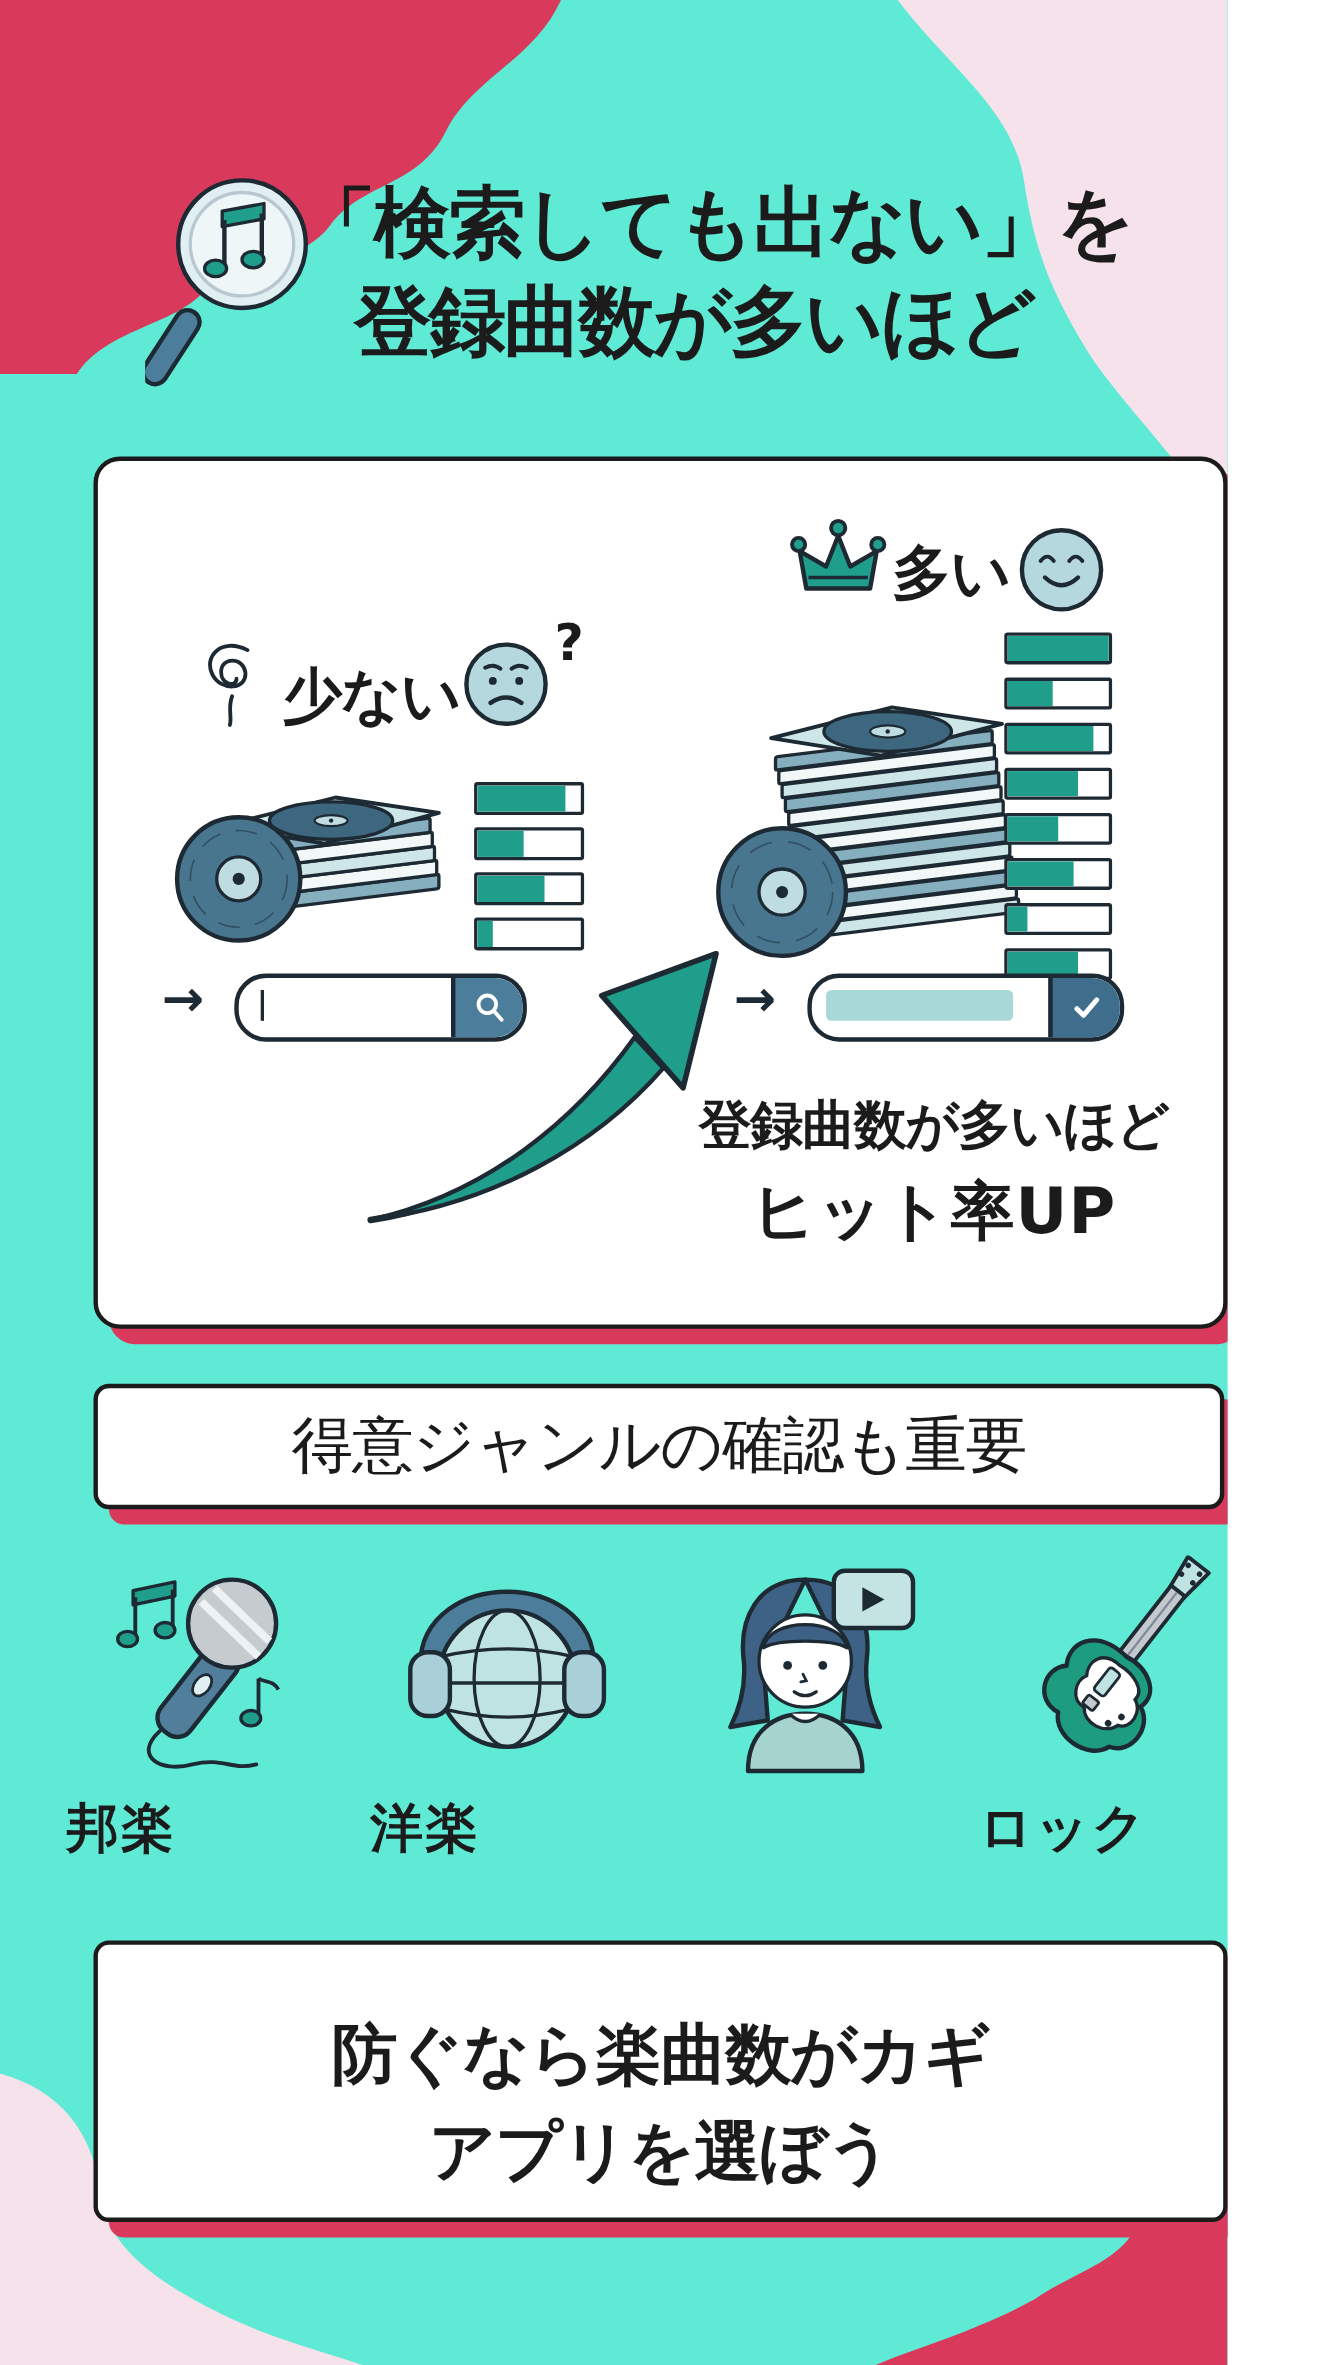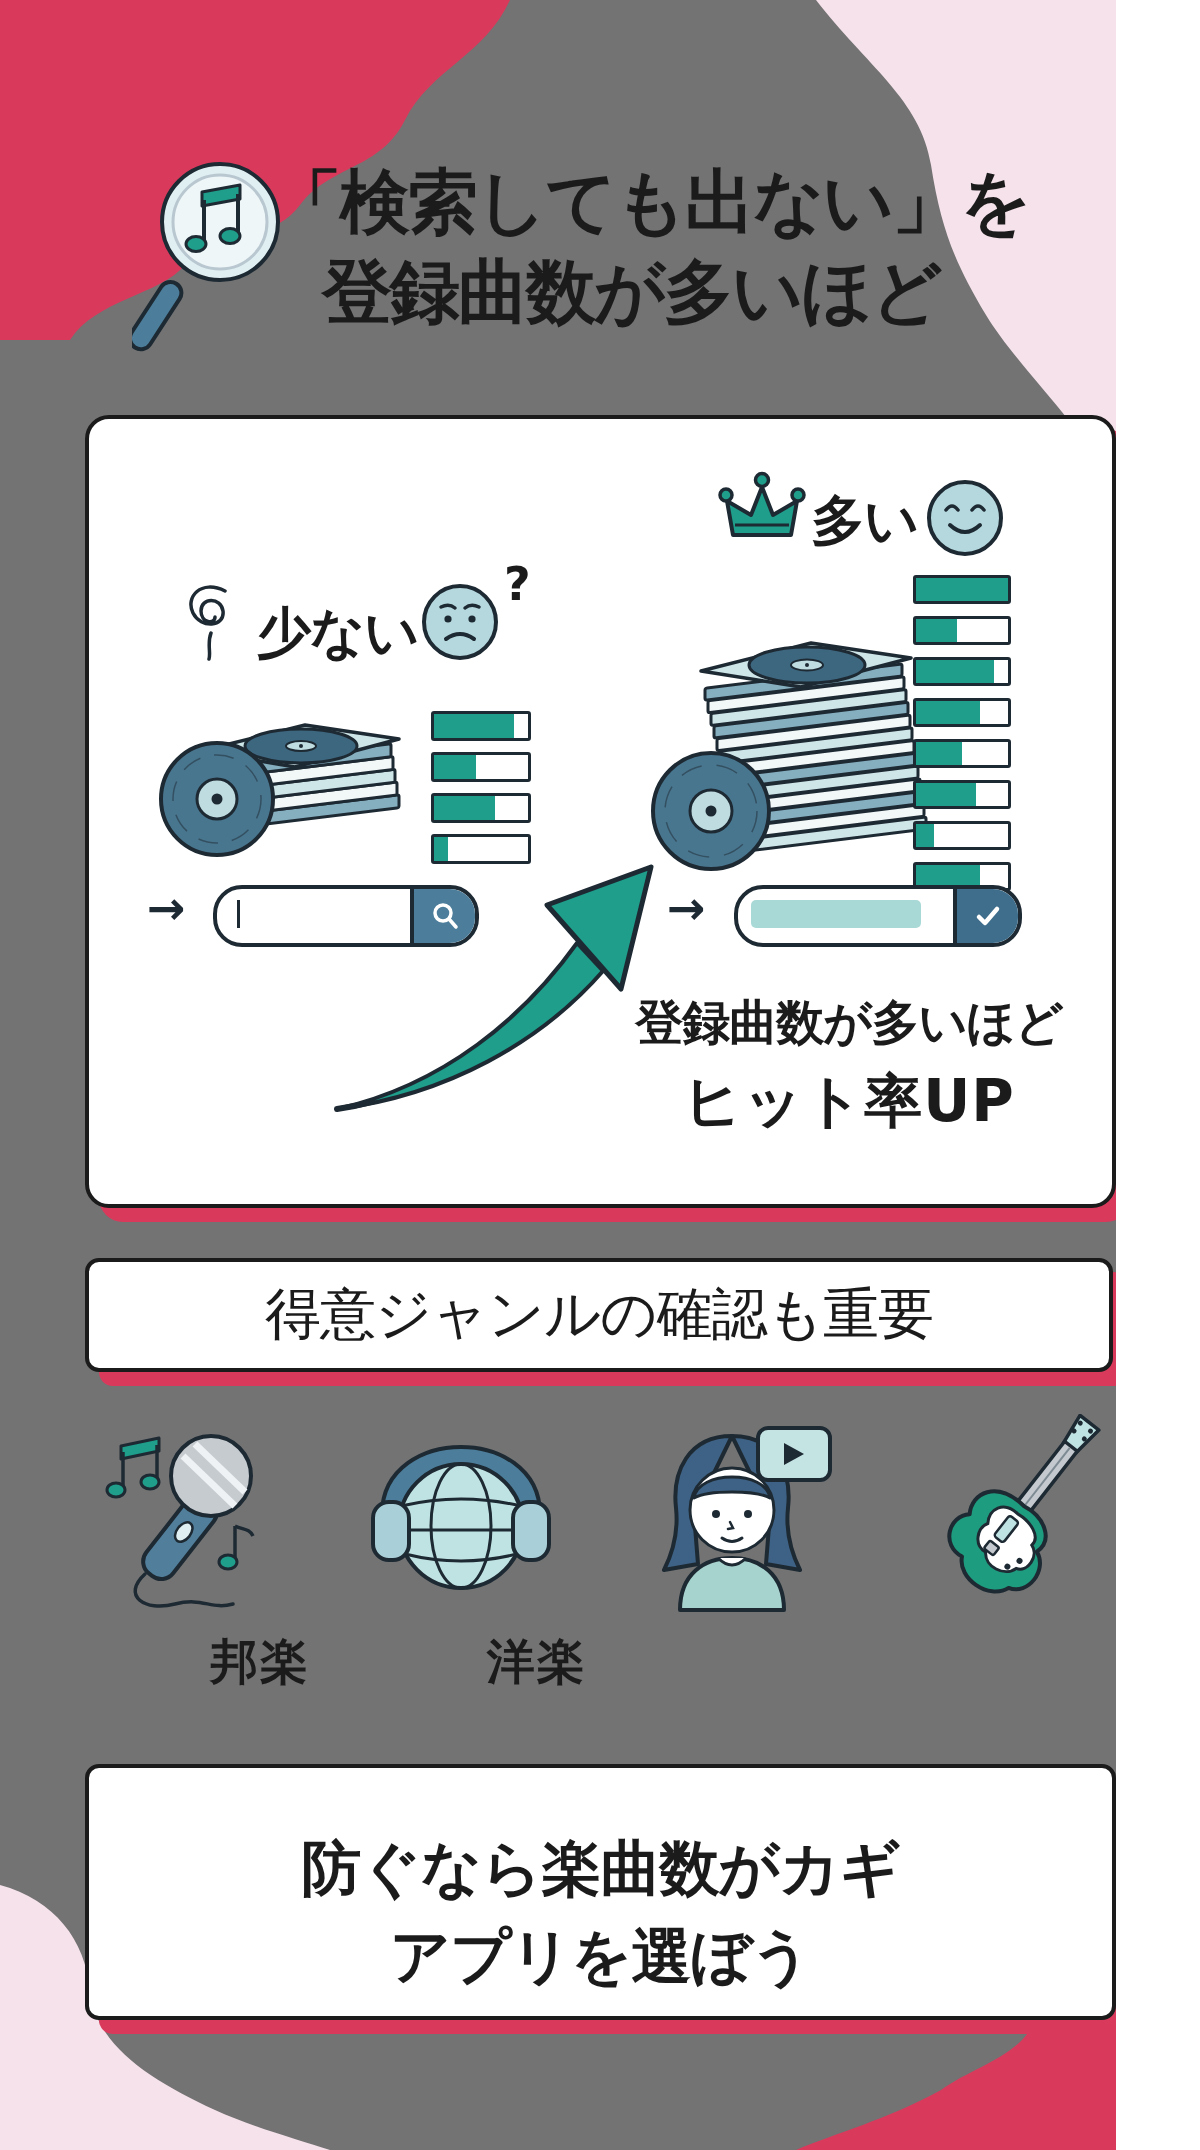--- a/index.html
+++ b/index.html
@@ -1,16 +1,16 @@
 <!DOCTYPE html>
 <html><head>
 <meta charset="utf-8">
 <style>
   html,body{margin:0;padding:0;background:#ffffff;}
-  .canvas{position:relative;width:1116px;height:2150px;overflow:hidden;background:#737373;
+  .canvas{position:relative;width:1116px;height:2150px;overflow:hidden;background:#5eead4;
           font-family:"DejaVu Sans","Liberation Sans",sans-serif;color:#1b1b1b;}
   .abs{position:absolute;}
   svg{display:block;}
 
   
   .blob{position:absolute;z-index:0;}
 
   
   .title{position:absolute;left:272px;top:158px;z-index:2;font-weight:bold;
          font-size:70px;line-height:1.28;letter-spacing:-2px;}
@@ -46,21 +46,21 @@
                         background:#a9d9d6;border-radius:5px;}
   .row-arrow{font-size:46px;font-weight:bold;color:#1e2a33;}
 
   .caption{position:absolute;left:500px;top:572px;width:520px;text-align:center;font-weight:bold;}
   .caption .c1{font-size:48px;letter-spacing:-1px;}
   .caption .c2{font-size:58px;margin-top:8px;letter-spacing:1px;}
 
   
   .genres{position:absolute;left:60px;top:1412px;width:1080px;height:290px;z-index:2;
           display:flex;justify-content:space-between;}
-  .genre{width:250px;text-align:right;}
+  .genre{width:250px;text-align:left;}
   .genre .glyph{height:208px;display:flex;align-items:center;justify-content:center;}
   .genre .glabel{font-size:48px;font-weight:bold;margin-top:10px;letter-spacing:2px;}
 
   
   .point-badge{position:absolute;left:458px;top:1726px;width:276px;height:78px;z-index:3;
                background:#1e9e8b;border-radius:39px;color:#ffffff;font-size:50px;
                font-weight:bold;display:flex;align-items:center;justify-content:center;letter-spacing:2px;}
 </style>
 </head>
 <body>
@@ -327,20 +327,21 @@
             <line x1="104" y1="14" x2="104" y2="96" stroke="#7d8a93" stroke-width="2"></line>
             <path d="M104,88 C66,84 54,110 66,128 C50,142 62,170 86,166 C96,186 134,184 142,162 C162,156 162,124 142,116 C148,96 126,84 104,88 Z" fill="#1e9c7f" stroke="#1e2a33" stroke-width="4" stroke-linejoin="round"></path>
             <path d="M104,98 C84,96 78,112 86,124 C80,134 88,150 102,148 C110,160 132,156 136,142 C148,138 146,118 134,114 C136,102 118,96 104,98 Z" fill="#ffffff" stroke="#1e2a33" stroke-width="3"></path>
             <rect x="98" y="104" width="12" height="26" rx="3" fill="#bfe2e2" stroke="#1e2a33" stroke-width="2.5"></rect>
             <rect x="98" y="136" width="12" height="10" rx="2" fill="#c3c9ce" stroke="#1e2a33" stroke-width="2.5"></rect>
             <circle cx="128" cy="146" r="3" fill="#1e2a33"></circle>
               <circle cx="134" cy="134" r="3" fill="#1e2a33"></circle>
           </g>
         </svg>
       </div>
+      <div class="glabel">ロック</div>
     </div>
   </div>
 
   <div class="card point-box">
     <div class="lines">
       <div>防ぐなら楽曲数がカギ</div>
       <div>アプリを選ぼう</div>
     </div>
   </div>
 

